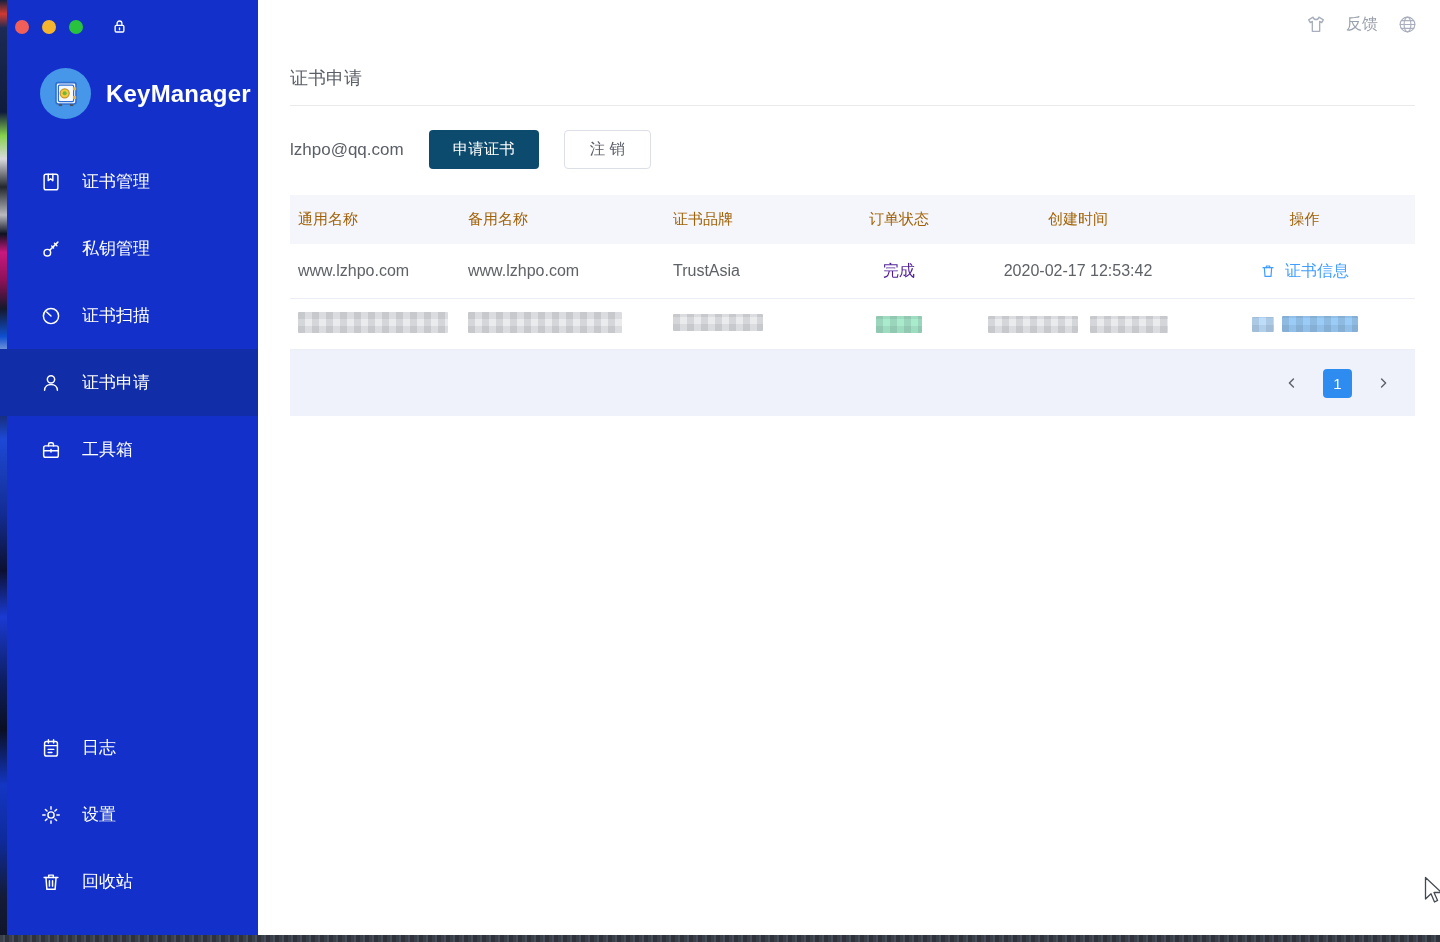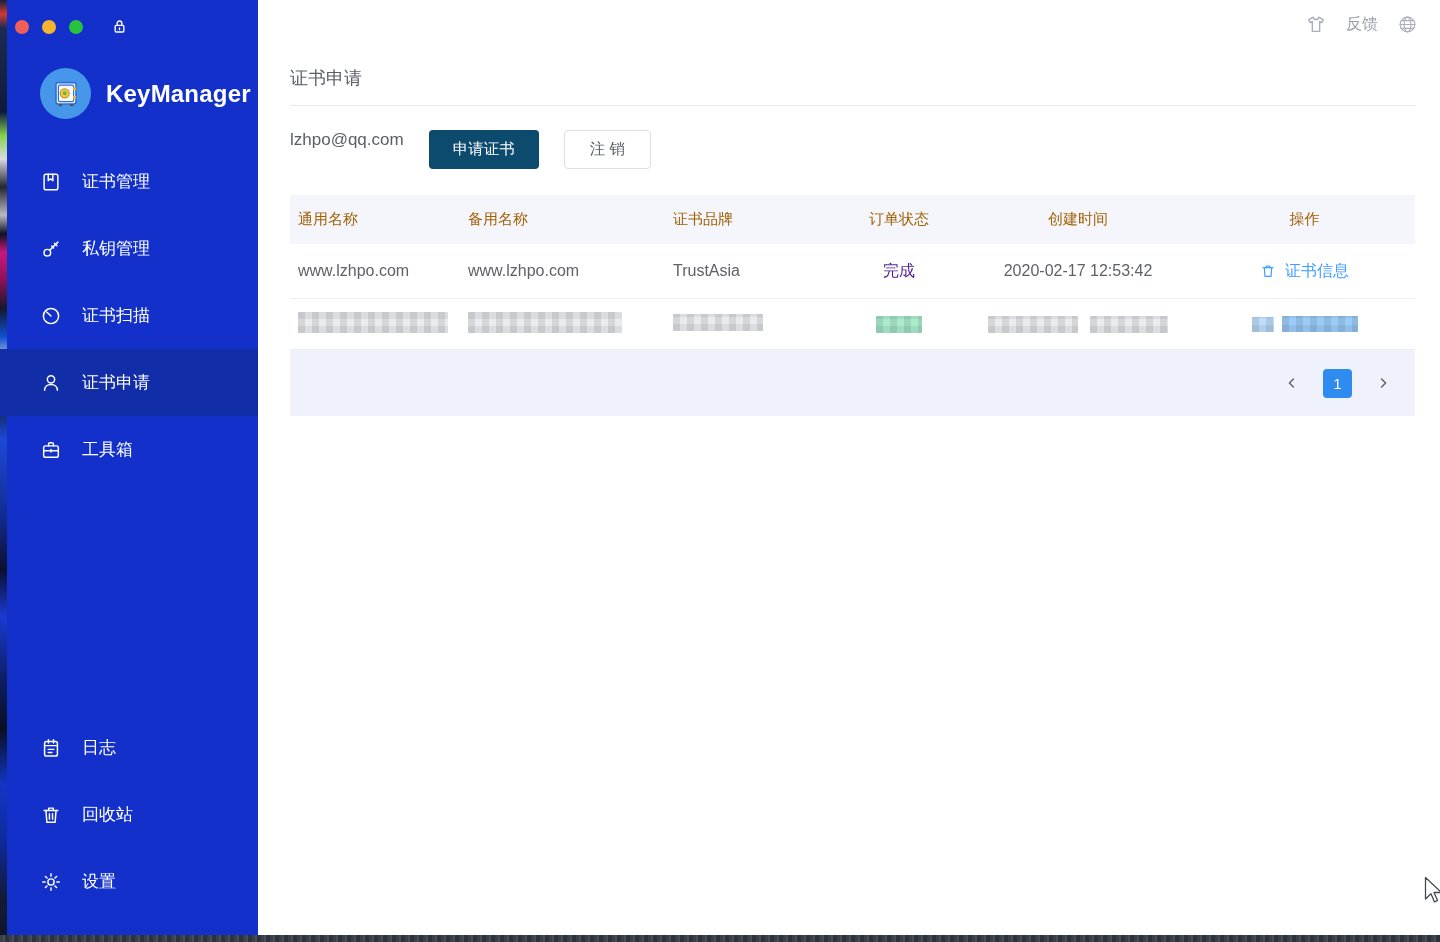--- a/index.html
+++ b/index.html
@@ -58,21 +58,21 @@
   
   .main { position:absolute; left:258px; top:0; width:1182px; height:935px; background:#fff; }
 
   .topbar { position:absolute; top:13px; right:22px; display:flex; align-items:center; gap:19px; }
   .topbar .tb-icon { display:flex; color:#a9afbd; cursor:pointer; }
   .feedback-label { font-size:16px; color:#9aa0ac; cursor:pointer; }
 
   .page-title { margin:66px 0 0 32px; font-size:18px; font-weight:400; color:#5a5e66; }
   .divider { margin:15px 25px 0 32px; border-bottom:1px solid #e8eaec; }
 
-  .account-row { margin:24px 0 0 32px; display:flex; align-items:flex-start; }
+  .account-row { margin:24px 0 0 32px; display:flex; align-items:center; }
   .email { font-size:17px; color:#5a5e66; }
   .btn { height:39px; border-radius:4px; font-size:15.5px; cursor:pointer;
          font-family:"Liberation Sans","DejaVu Sans",sans-serif; }
   .btn-primary { margin-left:25px; padding:0 24px; background:#0c4a6e; border:none; color:#fff; }
   .btn-plain { margin-left:25px; padding:0 25px; background:#fff; border:1px solid #dcdfe6; color:#5a5e66; }
 
   
   .table { margin:26px 25px 0 32px; width:1125px; font-size:16px; color:#5e6166; }
   .thead { display:flex; height:49px; align-items:center; background:#f4f6fb; }
   .th { font-size:15px; color:#a16207; }
@@ -214,36 +214,36 @@
             <path d="M9.2 3v3.6M14.8 3v3.6"></path>
             <path d="M5 9.4h14"></path>
             <path d="M9 13.5h6M9 17h4"></path>
           </svg>
         </span>
         <span class="mi-label">日志</span>
       </div>
       <div class="menu-item">
         <span class="mi-icon">
           <svg width="22" height="22" viewBox="0 0 24 24" fill="none" stroke="currentColor" stroke-width="1.6" stroke-linecap="round" stroke-linejoin="round">
+            <circle cx="12" cy="12" r="3.4"></circle>
+            <path d="M12 3v2.6M12 18.4V21M3 12h2.6M18.4 12H21M5.9 5.9l1.8 1.8M16.3 16.3l1.8 1.8M18.1 5.9l-1.8 1.8M7.7 16.3l-1.8 1.8"></path>
+          </svg>
+        </span>
+        <span class="mi-label">设置</span>
+      </div>
+      <div class="menu-item">
+        <span class="mi-icon">
+          <svg width="22" height="22" viewBox="0 0 24 24" fill="none" stroke="currentColor" stroke-width="1.6" stroke-linecap="round" stroke-linejoin="round">
             <path d="M4.5 7h15"></path>
             <path d="M9.5 7V4.5h5V7"></path>
             <path d="M6.5 7l1 13h9l1-13"></path>
             <path d="M10.3 10.5v6M13.7 10.5v6"></path>
           </svg>
         </span>
         <span class="mi-label">回收站</span>
-      </div>
-      <div class="menu-item">
-        <span class="mi-icon">
-          <svg width="22" height="22" viewBox="0 0 24 24" fill="none" stroke="currentColor" stroke-width="1.6" stroke-linecap="round" stroke-linejoin="round">
-            <circle cx="12" cy="12" r="3.4"></circle>
-            <path d="M12 3v2.6M12 18.4V21M3 12h2.6M18.4 12H21M5.9 5.9l1.8 1.8M16.3 16.3l1.8 1.8M18.1 5.9l-1.8 1.8M7.7 16.3l-1.8 1.8"></path>
-          </svg>
-        </span>
-        <span class="mi-label">设置</span>
       </div>
     </nav>
   </aside>
 
   <main class="main">
     <div class="topbar">
       <span class="tb-icon">
         <svg width="22" height="22" viewBox="0 0 24 24" fill="none" stroke="currentColor" stroke-width="1.5" stroke-linecap="round" stroke-linejoin="round">
           <path d="M8.8 4.6L4 7.4l1.8 3 2.2-1.2V20h8V9.2l2.2 1.2 1.8-3-4.8-2.8a3.3 3.3 0 0 1-6.4 0z"></path>
         </svg>

